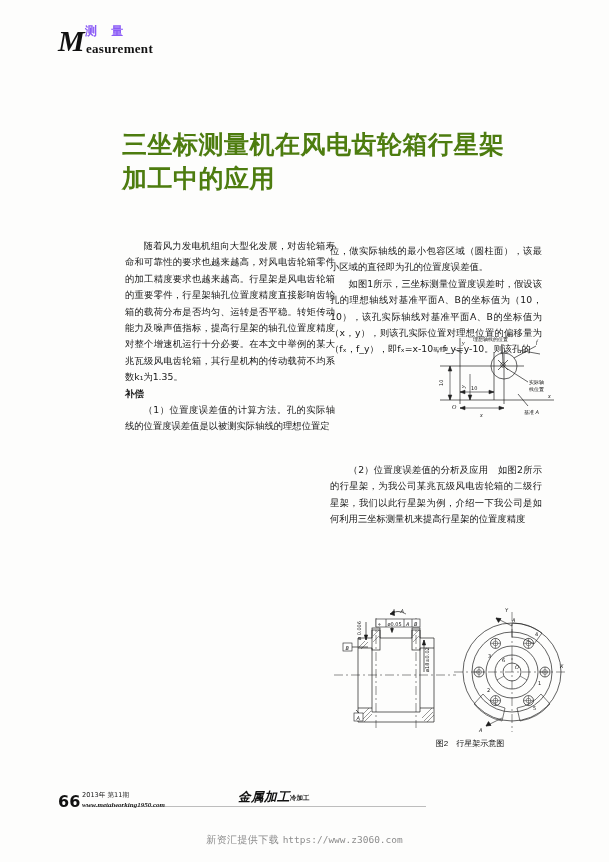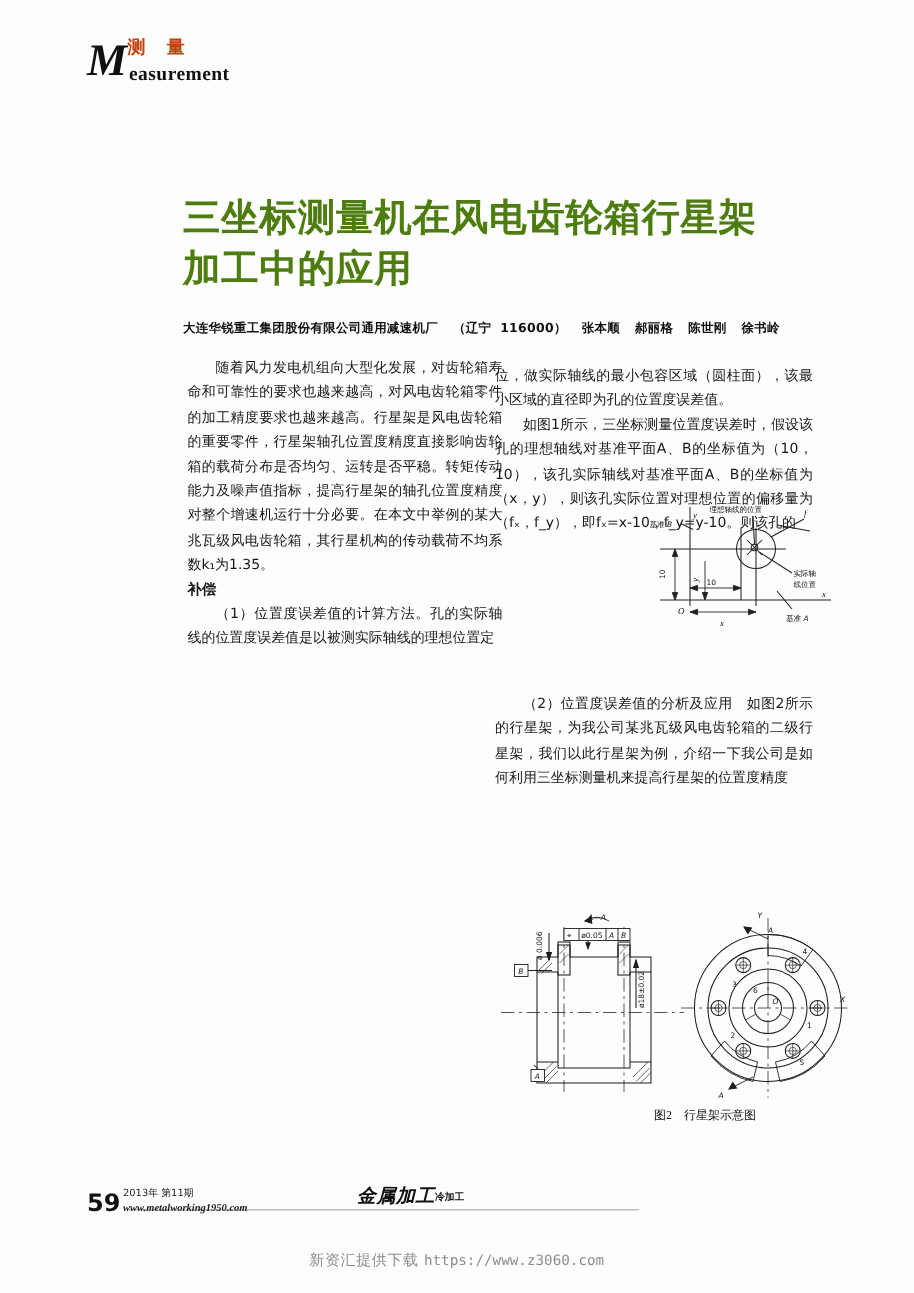--- a/index.html
+++ b/index.html
@@ -41,21 +41,21 @@
     color: #111;
     letter-spacing: -1px;
   }
   .mast-cn {
     position: absolute;
     left: 27px; top: 1px;
     font-family: "DejaVu Sans", sans-serif;
     font-size: 12px;
     font-weight: 700;
     letter-spacing: 5px;
-    color: #c2410c;
+    color: #8b5cf6;
   }
   .mast-easurement {
     position: absolute;
     left: 28px; top: 19px;
     font-family: "Liberation Serif", serif;
     font-weight: 700;
     font-size: 13px;
     letter-spacing: 0.3px;
     color: #111;
   }
@@ -158,21 +158,21 @@
     width: 252px;
     height: 135px;
   }
   .fig2 svg { display: block; }
   .fig2-cap {
     position: absolute;
     left: 380px;
     top: 738px;
     width: 180px;
     text-align: center;
-    font-family: Liberation Serif, serif;
+    font-family: Liberation Sans, sans-serif;
     font-size: 8px;
     color: #111;
   }
 
   
   .footer-rule {
     position: absolute;
     left: 86px;
     top: 806px;
     width: 340px;
@@ -256,23 +256,20 @@
     <span class="mast-m">M</span>
     <span class="mast-cn">测 量</span>
     <span class="mast-easurement">easurement</span>
   </div>
 
   <div class="title-block">
     <div class="title-line">三坐标测量机在风电齿轮箱行星架</div>
     <div class="title-line">加工中的应用</div>
   </div>
 
-  <div class="authors">
-    <span>大连华锐重工集团股份有限公司通用减速机厂</span><span class="sp"></span><span>（辽宁</span><span class="sp-s"></span><span>116000）</span><span class="sp"></span><span>张本顺</span><span class="sp"></span><span>郝丽格</span><span class="sp"></span><span>陈世刚</span><span class="sp"></span><span>徐书岭</span>
-  </div>
 
   <div class="col col-left">
     <p>随着风力发电机组向大型化发展，对齿轮箱寿命和可靠性的要求也越来越高，对风电齿轮箱零件的加工精度要求也越来越高。行星架是风电齿轮箱的重要零件，行星架轴孔位置度精度直接影响齿轮箱的载荷分布是否均匀、运转是否平稳。转矩传动能力及噪声值指标，提高行星架的轴孔位置度精度对整个增速机运行十分必要。在本文中举例的某大兆瓦级风电齿轮箱，其行星机构的传动载荷不均系数k₁为1.35。</p>
     <h3 class="cont">补偿</h3>
     <p><span>（1）</span><span>位置度误差值的计算方法。孔的实际轴线的位置度误差值是以被测实际轴线的理想位置定</span></p>
   </div>
 
   <div class="col col-right">
     <p class="noindent">位，做实际轴线的最小包容区域（圆柱面），该最小区域的直径即为孔的位置度误差值。</p>
     <p>如图1所示，三坐标测量位置度误差时，假设该孔的理想轴线对基准平面A、B的坐标值为（10，10），该孔实际轴线对基准平面A、B的坐标值为（x，y），则该孔实际位置对理想位置的偏移量为（fₓ，f_y），即fₓ=x-10，f_y=y-10。则该孔的</p>
@@ -481,21 +478,21 @@
       <text class="svg-lbl" x="219" y="36" font-size="5">4</text>
       <text class="svg-lbl" x="217" y="110" font-size="5">5</text>
       <text class="svg-lbl" x="186" y="62" font-size="5">6</text>
       <text class="svg-lbl" x="196" y="22" font-size="5.4" font-style="italic">A</text>
       <text class="svg-lbl" x="163" y="132" font-size="5.4" font-style="italic">A</text>
     </svg>
   </div>
   <div class="fig2-cap">图2　行星架示意图</div>
 
   <div class="footer-rule"></div>
-  <div class="pagenum">59</div>
+  <div class="pagenum">66</div>
   <div class="issue">2013年 第11期</div>
   <div class="siteurl">www.metalworking1950.com</div>
   <div class="brand"><span>金属加工</span><small>冷加工</small></div>
 
   <div class="watermark">
     <span>新资汇提供下载</span>
     <span class="url">https://www.z3060.com</span>
   </div>
 
 </div>

